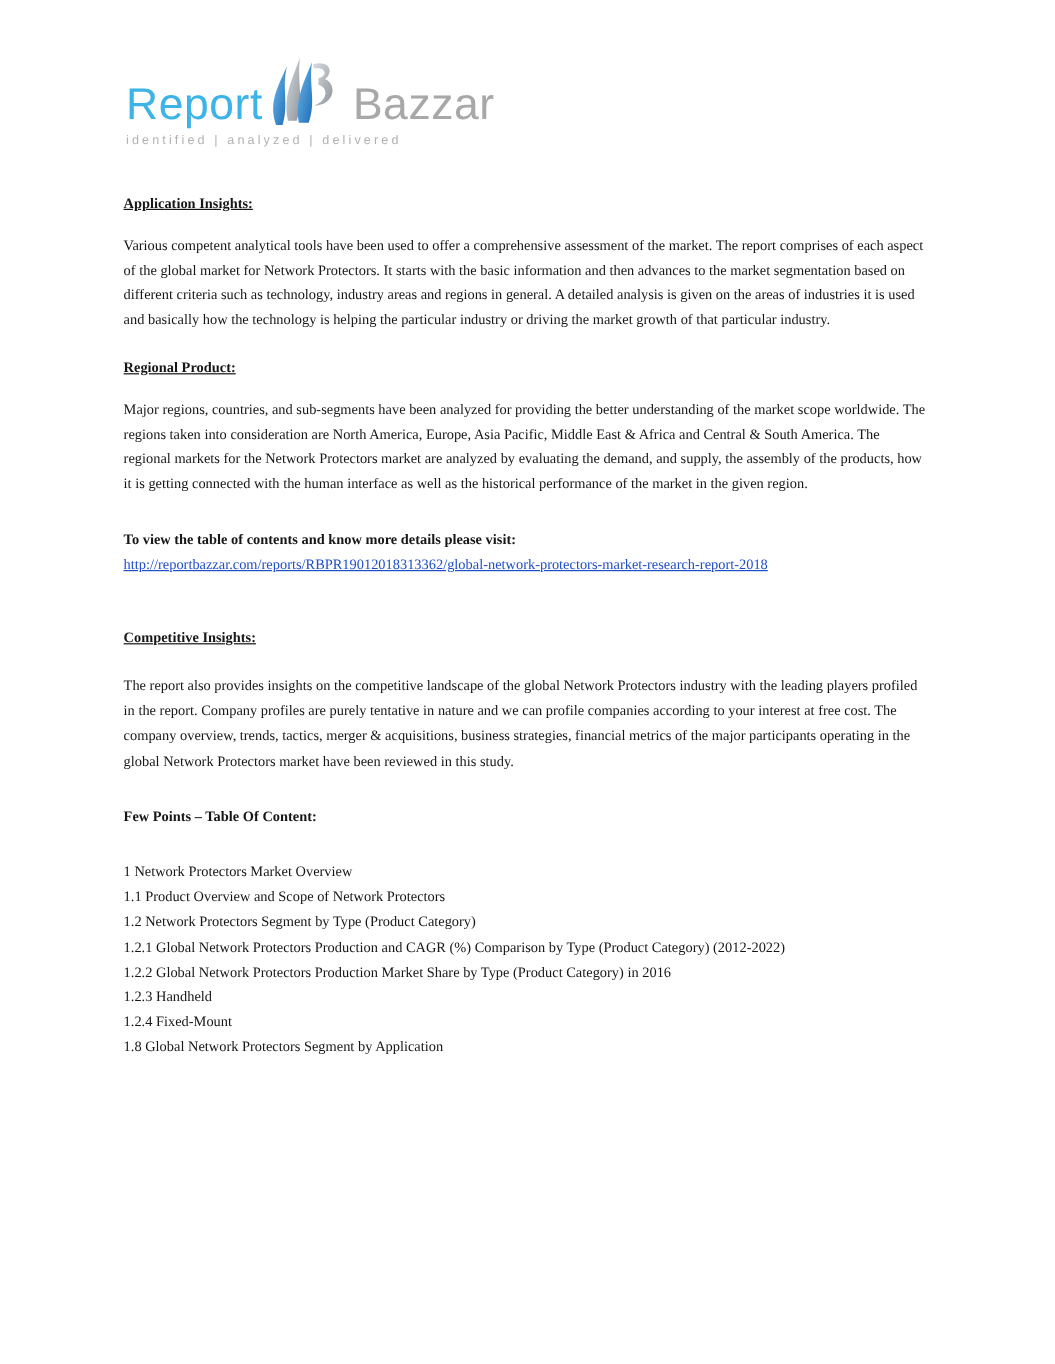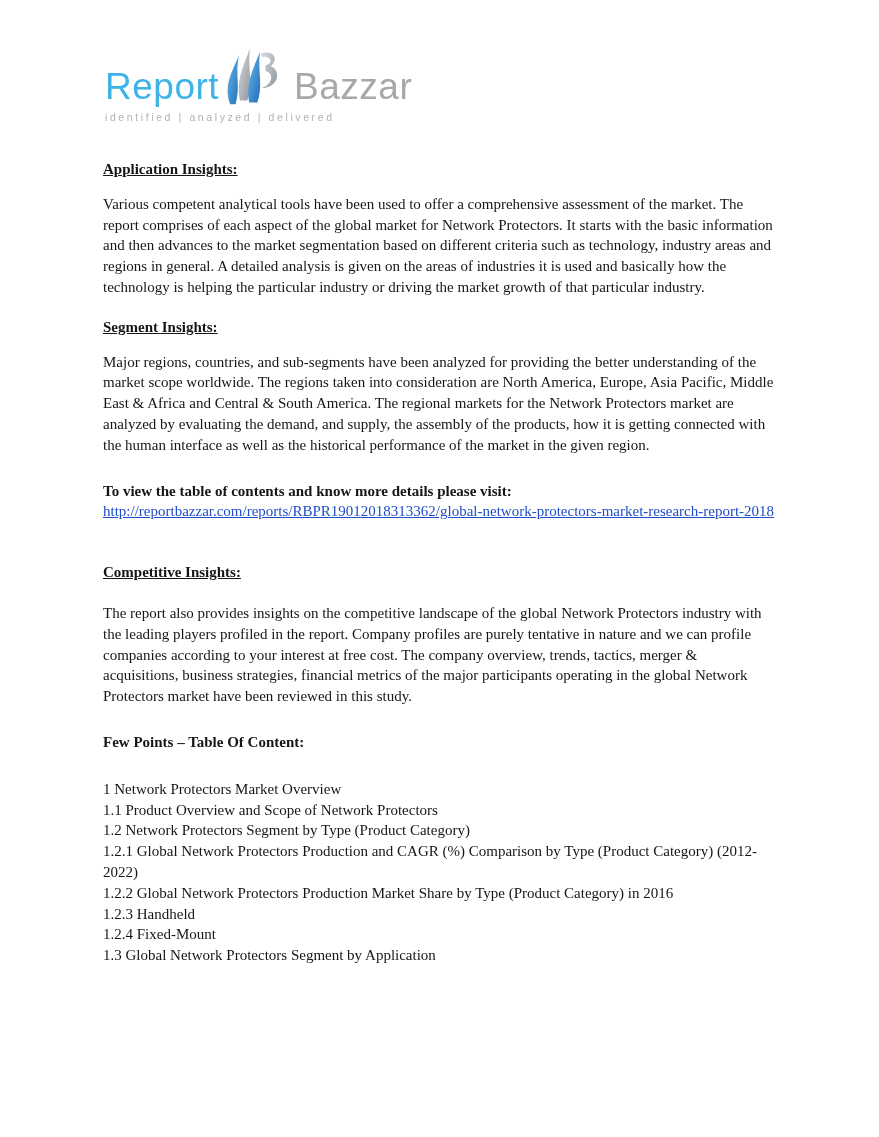--- a/index.html
+++ b/index.html
@@ -29,21 +29,21 @@
     font-size: 37px; font-weight: 400; color: #a8a8a8;
     letter-spacing: 0.5px; line-height: 1;
     padding-bottom: 2px; margin-left: 15px;
   }
   .logo-tagline {
     font-family: "Liberation Sans", sans-serif;
     font-size: 10.5px; color: #b2b2b2;
     letter-spacing: 2.6px; margin-top: 4px; white-space: nowrap;
   }
   
-  .content { width: 672px; font-size: 15px; line-height: 20.8px; }
+  .content { width: 672px; font-size: 12px; line-height: 20.8px; }
   .section-heading {
     font-weight: bold; text-decoration: underline;
     margin-bottom: 14px;
   }
   .para { margin-bottom: 19px; text-align: left; }
   .gap-sm { height: 6px; }
   .gap-lg { height: 40px; }
   .visit-label { font-weight: bold; }
   .visit-link {
     font-weight: normal; color: #1f4ec8;
@@ -84,21 +84,21 @@
       <span class="brand-second">Bazzar</span>
     </div>
     <div class="logo-tagline">identified  |  analyzed  |  delivered</div>
   </div>
 
   <div class="content">
 
     <div class="section-heading">Application Insights:</div>
     <div class="para">Various competent analytical tools have been used to offer a comprehensive assessment of the market. The report comprises of each aspect of the global market for Network Protectors. It starts with the basic information and then advances to the market segmentation based on different criteria such as technology, industry areas and regions in general. A detailed analysis is given on the areas of industries it is used and basically how the technology is helping the particular industry or driving the market growth of that particular industry.</div>
 
-    <div class="section-heading">Segment Insights:</div>
+    <div class="section-heading">Regional Product:</div>
     <div class="para">Major regions, countries, and sub-segments have been analyzed for providing the better understanding of the market scope worldwide.  The regions taken into consideration are North America, Europe, Asia Pacific, Middle East &amp; Africa and Central &amp; South America. The regional markets for the Network Protectors market are analyzed by evaluating the demand, and supply, the assembly of the products, how it is getting connected with the human interface as well as the historical performance of the market in the given region.</div>
 
     <div class="gap-sm"></div>
 
     <div class="visit-label">To view the table of contents and know more details please visit:</div>
     <a class="visit-link">http://reportbazzar.com/reports/RBPR19012018313362/global-network-protectors-market-research-report-2018</a>
 
     <div class="gap-lg"></div>
 
     <div class="section-heading">Competitive Insights:</div>
@@ -114,17 +114,17 @@
     <div class="gap-sm"></div>
 
     <div class="toc-list">
         <div>1 Network Protectors Market Overview</div>
         <div>1.1 Product Overview and Scope of Network Protectors</div>
         <div>1.2 Network Protectors Segment by Type (Product Category)</div>
         <div>1.2.1 Global Network Protectors Production and CAGR (%) Comparison by Type (Product Category) (2012-2022)</div>
         <div>1.2.2 Global Network Protectors Production Market Share by Type (Product Category) in 2016</div>
         <div>1.2.3 Handheld</div>
         <div>1.2.4 Fixed-Mount</div>
-        <div>1.3 Global Network Protectors Segment by Application</div>
+        <div>1.8 Global Network Protectors Segment by Application</div>
       </div>
 
   </div>
 </div>
 
 </body></html>

